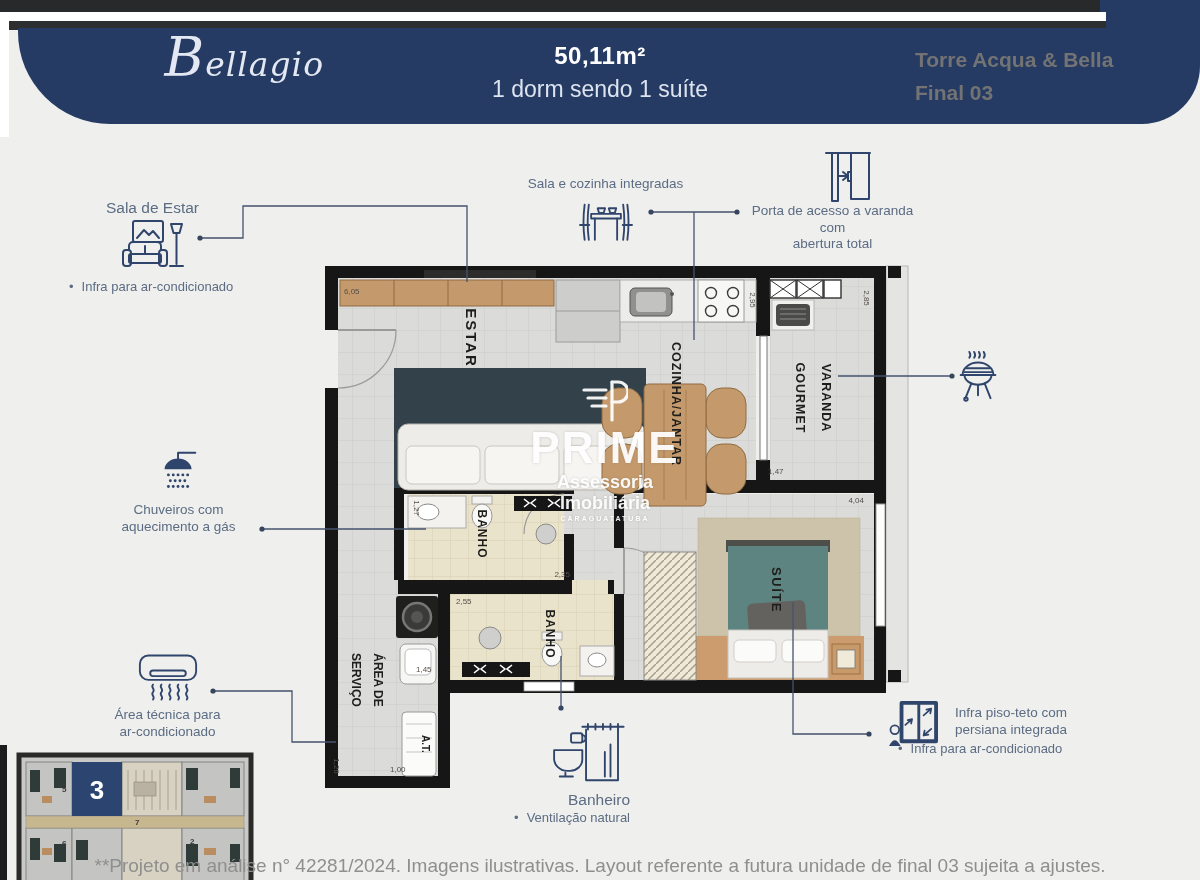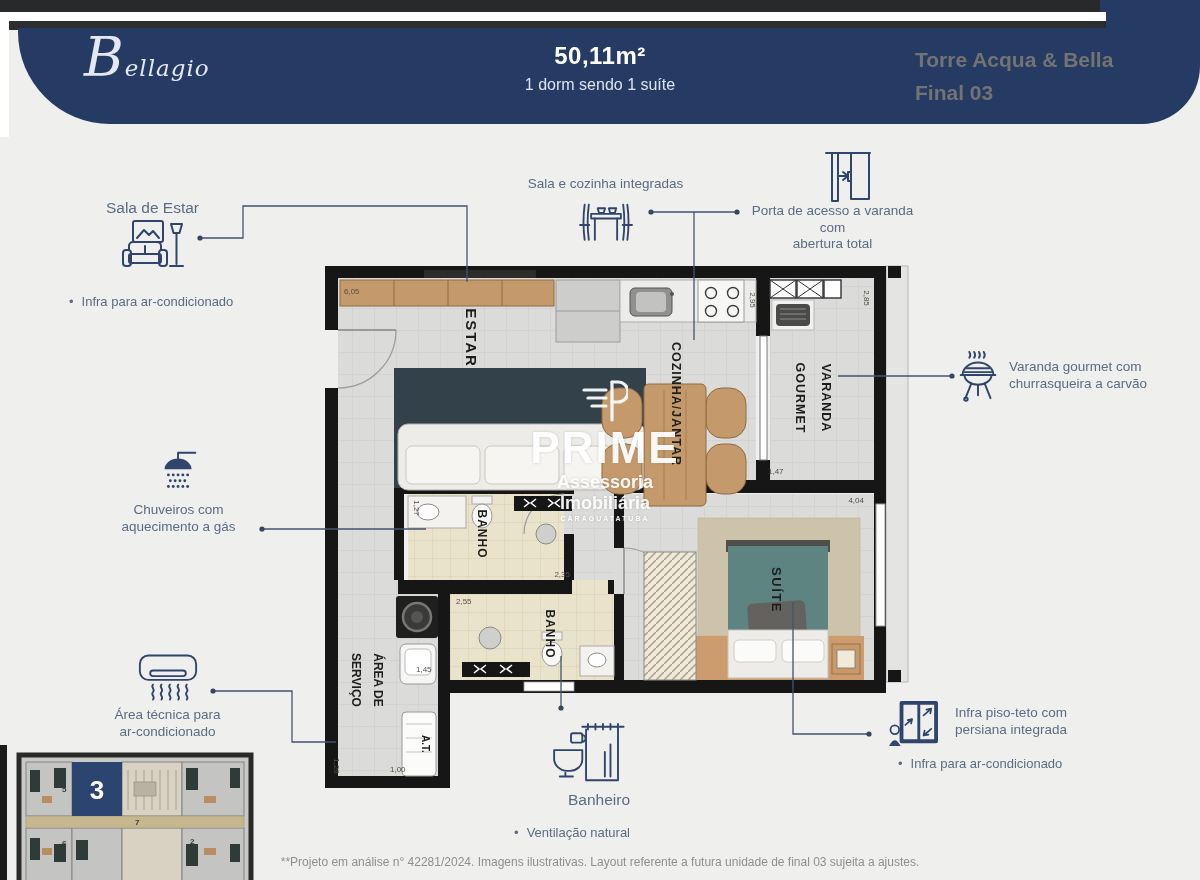--- a/index.html
+++ b/index.html
@@ -8,54 +8,54 @@
 
   
   .topbar{position:absolute;left:0;top:0;width:1112px;height:12px;background:#27292b;}
   .topbar-right{position:absolute;left:1100px;top:0;width:100px;height:50px;background:#253b64;}
   .strip-white{position:absolute;left:8px;top:12px;width:1098px;height:9px;background:#ffffff;}
   .strip-dark{position:absolute;left:8px;top:21px;width:1098px;height:9px;background:#2c2e30;}
   .strip-left{position:absolute;left:0;top:12px;width:9px;height:125px;background:#ffffff;}
   .banner{position:absolute;left:18px;top:28px;width:1182px;height:96px;background:#253b64;
           border-radius:0 0 58px 92px;}
   .brand{position:absolute;left:84px;top:36px;width:240px;color:#e3e8f2;
-         font-family:"DejaVu Serif",serif;font-style:italic;font-size:23px;letter-spacing:1px;}
+         font-family:"DejaVu Serif",serif;font-style:italic;font-size:33px;letter-spacing:1px;text-align:right;}
   .brand::first-letter{font-size:54px;line-height:.8;}
   .hdr-center{position:absolute;left:430px;top:42px;width:340px;text-align:center;color:#ffffff;}
   .hdr-area{font-size:24px;font-weight:bold;letter-spacing:.5px;}
-  .hdr-program{font-size:16px;color:#dde4ef;margin-top:6px;}
+  .hdr-program{font-size:23px;color:#dde4ef;margin-top:6px;}
   .hdr-right{position:absolute;left:915px;top:44px;width:250px;text-align:left;color:#737373;
              font-size:21px;font-weight:bold;line-height:1.55;}
 
   
   .callout{position:absolute;color:#5b6c83;}
   .c-title{font-size:15.5px;}
   .c-line{font-size:13.5px;line-height:1.24;}
-  .c-bullet{font-size:13px;margin-top:16px;}
+  .c-bullet{font-size:13px;margin-top:1px;}
   .c-bullet::before{content:"•";margin-right:8px;}
   .ico{stroke:#30456b;fill:none;stroke-width:2;stroke-linecap:round;stroke-linejoin:round;}
   .ico .fl{fill:#30456b;stroke:none;}
 
   
   .watermark{position:absolute;left:520px;top:380px;width:170px;text-align:center;color:#ffffff;
              opacity:.93;text-shadow:0 0 3px rgba(80,80,80,.25);z-index:5;}
   .wm-name{font-size:44px;font-weight:bold;letter-spacing:2px;line-height:1;}
   .wm-tag{font-size:18px;font-weight:bold;margin-top:2px;}
   .wm-city{font-size:7px;font-weight:bold;letter-spacing:2px;margin-top:1px;}
 
   
   .plan-svg{position:absolute;left:325px;top:262px;z-index:2;}
   .leader-svg{position:absolute;left:0;top:0;z-index:6;pointer-events:none;}
   .plan-label{font-family:"Liberation Sans",sans-serif;font-weight:bold;fill:#1d1d1b;}
   .plan-dim{font-family:"Liberation Sans",sans-serif;font-size:8px;fill:#55504a;}
 
   .keyplan{position:absolute;left:16px;top:752px;width:238px;height:128px;overflow:hidden;}
   .edge-strip{position:absolute;left:0;top:745px;width:7px;height:135px;background:#1c1c1c;}
   .footer-note{position:absolute;left:0;top:855px;width:100%;text-align:center;
-               font-size:12px;color:#8f8f8f;}
+               font-size:19px;color:#8f8f8f;}
 </style>
 </head>
 <body>
 
 <div class="page">
 
   <div class="topbar"></div>
   <div class="topbar-right"></div>
   <div class="strip-white"></div>
   <div class="strip-dark"></div>
@@ -336,24 +336,20 @@
   <div class="callout" style="left:956px;top:350px;display:flex;align-items:center;">
     <svg class="ico" width="44" height="52" viewBox="0 0 44 54">
       <path d="M13 2 q2 3 0 6 M18 2 q2 3 0 6 M23 2 q2 3 0 6 M28 2 q2 3 0 6"></path>
       <path d="M6 26 a16 13 0 0 1 32 0"></path>
       <path d="M10 19 h24 M8 23 h28"></path>
       <path d="M4 26 H40"></path>
       <path d="M8 26 a14 10 0 0 0 28 0"></path>
       <path d="M15 35 L9 50 M29 35 L35 50 M22 36 V47"></path>
       <circle cx="9.5" cy="51" r="1.8"></circle>
     </svg>
-    <div style="margin-left:9px;width:170px;text-align:left;">
-      <div class="c-line">Varanda gourmet com</div>
-      <div class="c-line">churrasqueira a carvão</div>
-    </div>
   </div>
 
   <div class="callout" style="left:86px;top:448px;width:185px;text-align:center;">
     <svg class="ico" width="50" height="50" viewBox="0 0 50 52">
       <path d="M24 11 v-6 h18"></path>
       <path class="fl" d="M10 22 a14 11 0 0 1 28 0 z"></path>
       <g class="fl">
         <circle cx="14" cy="28" r="1.5"></circle>
           <circle cx="19" cy="28" r="1.5"></circle>
           <circle cx="24" cy="28" r="1.5"></circle>

